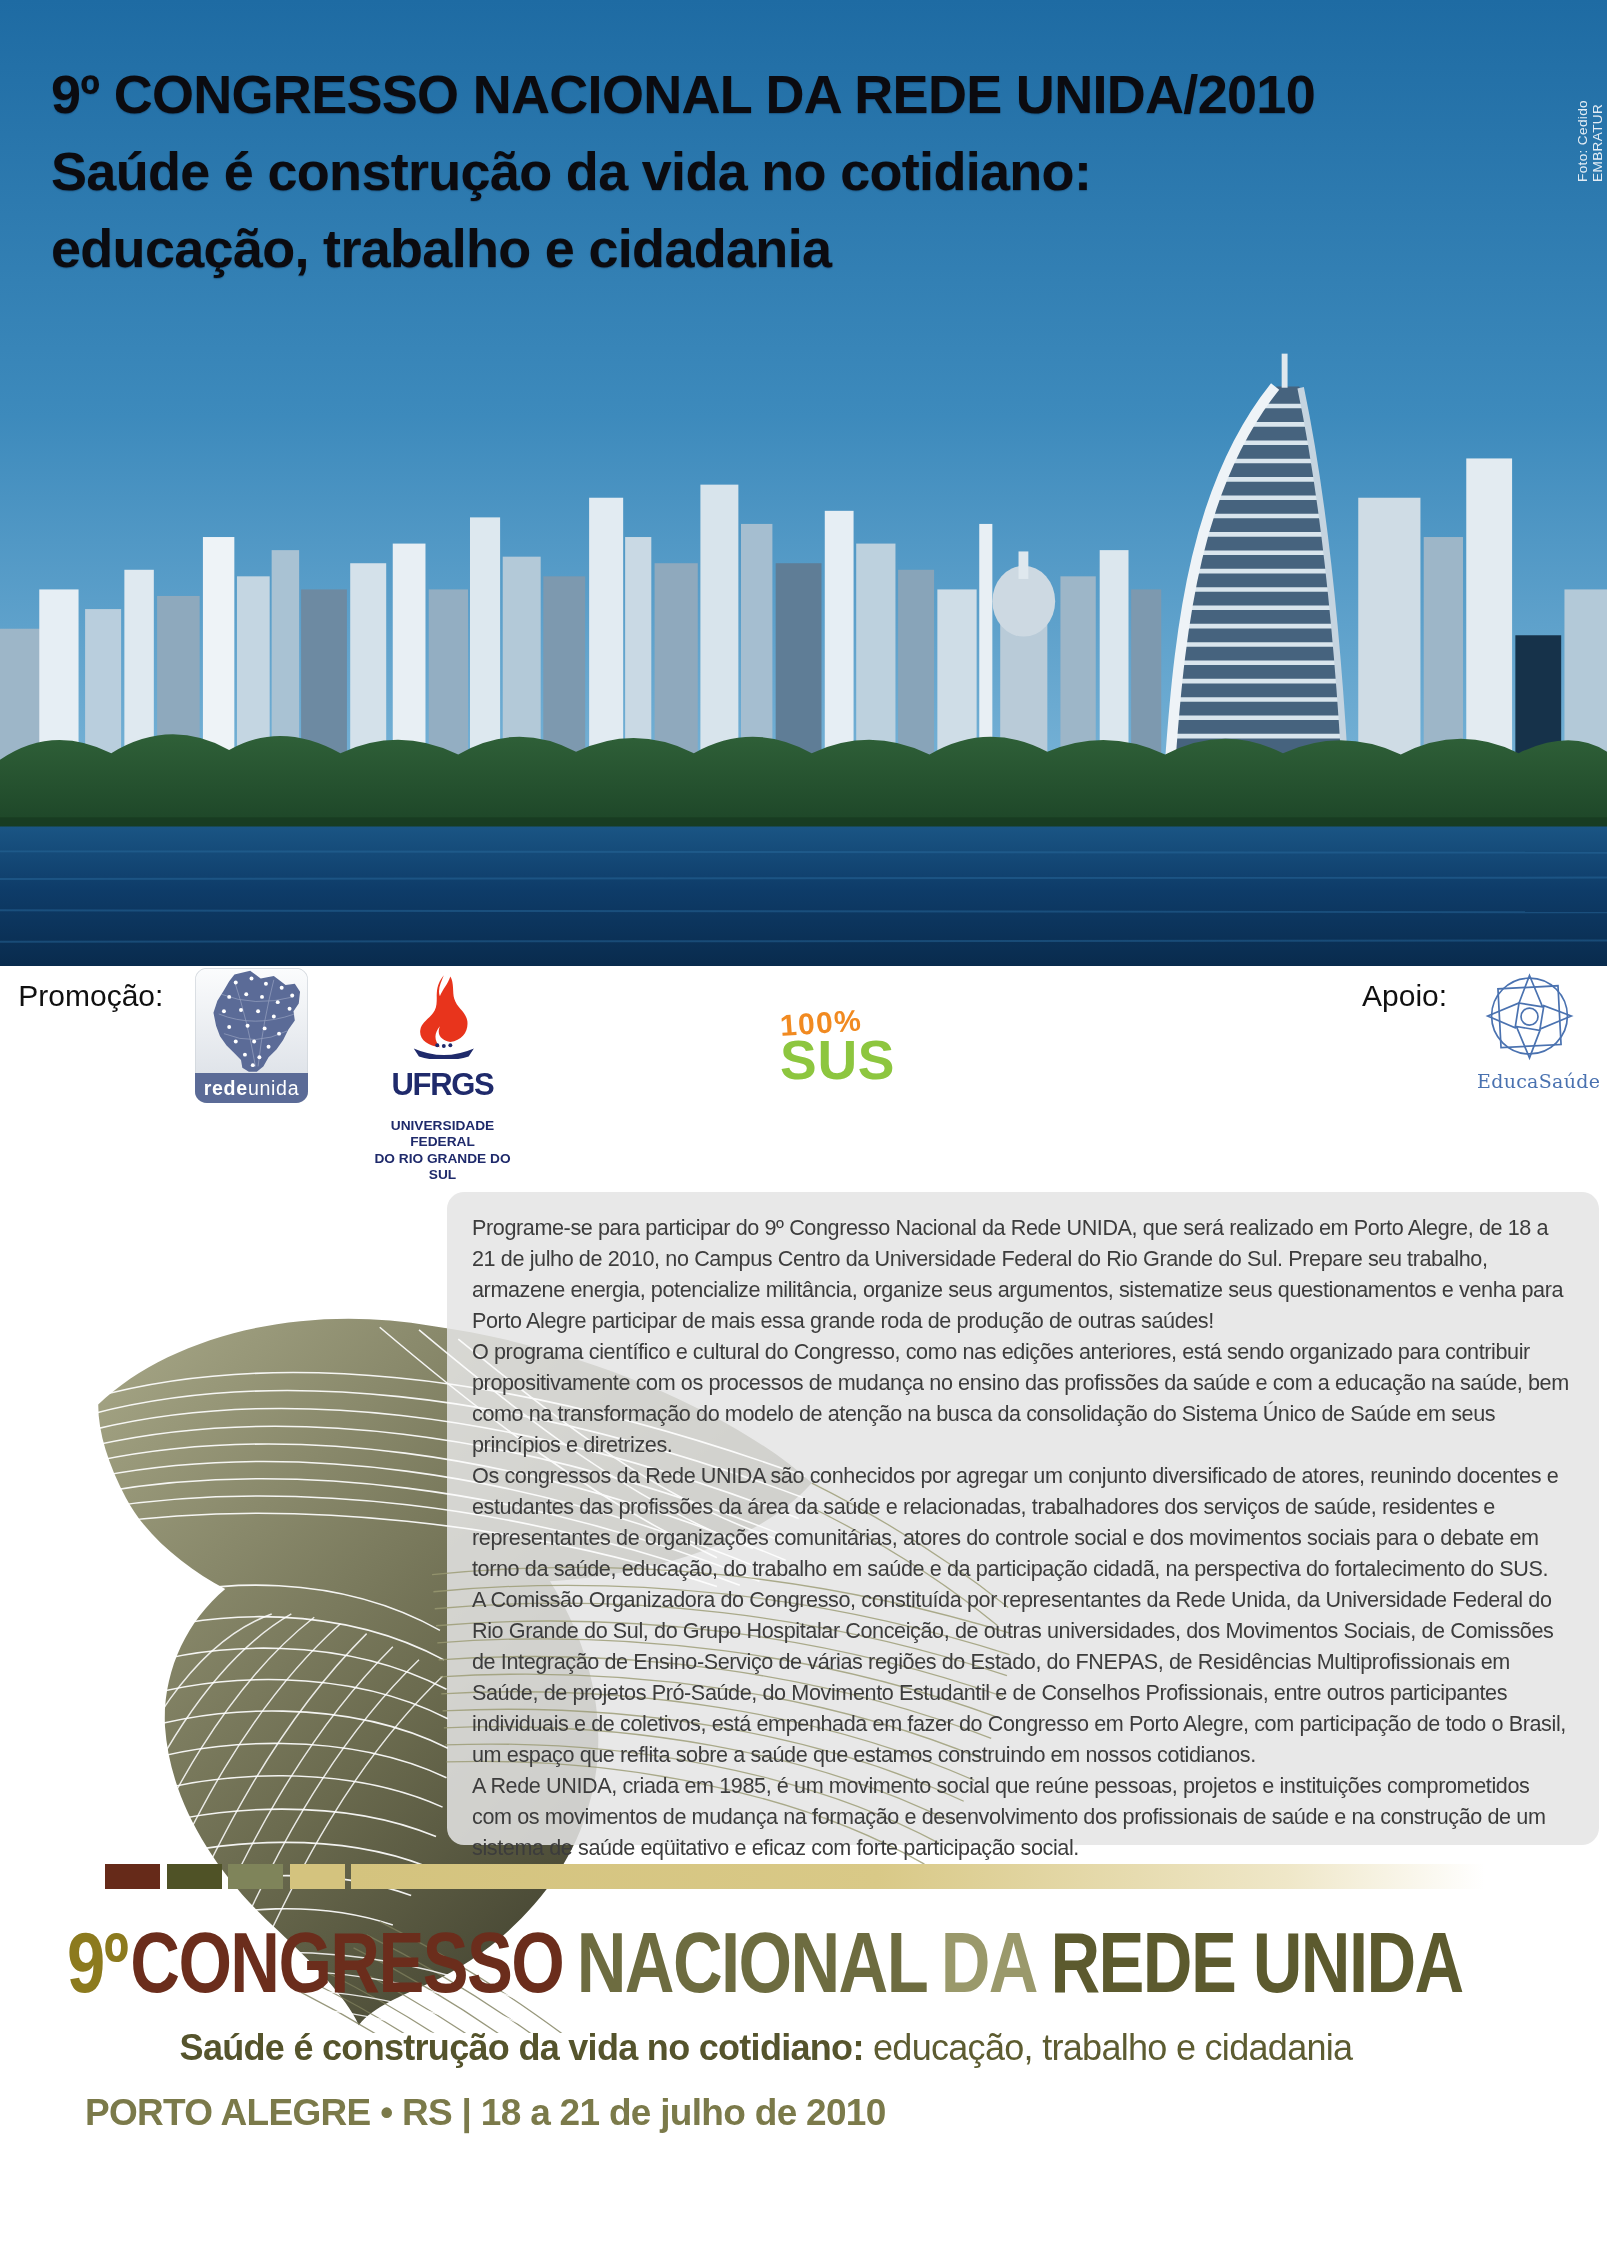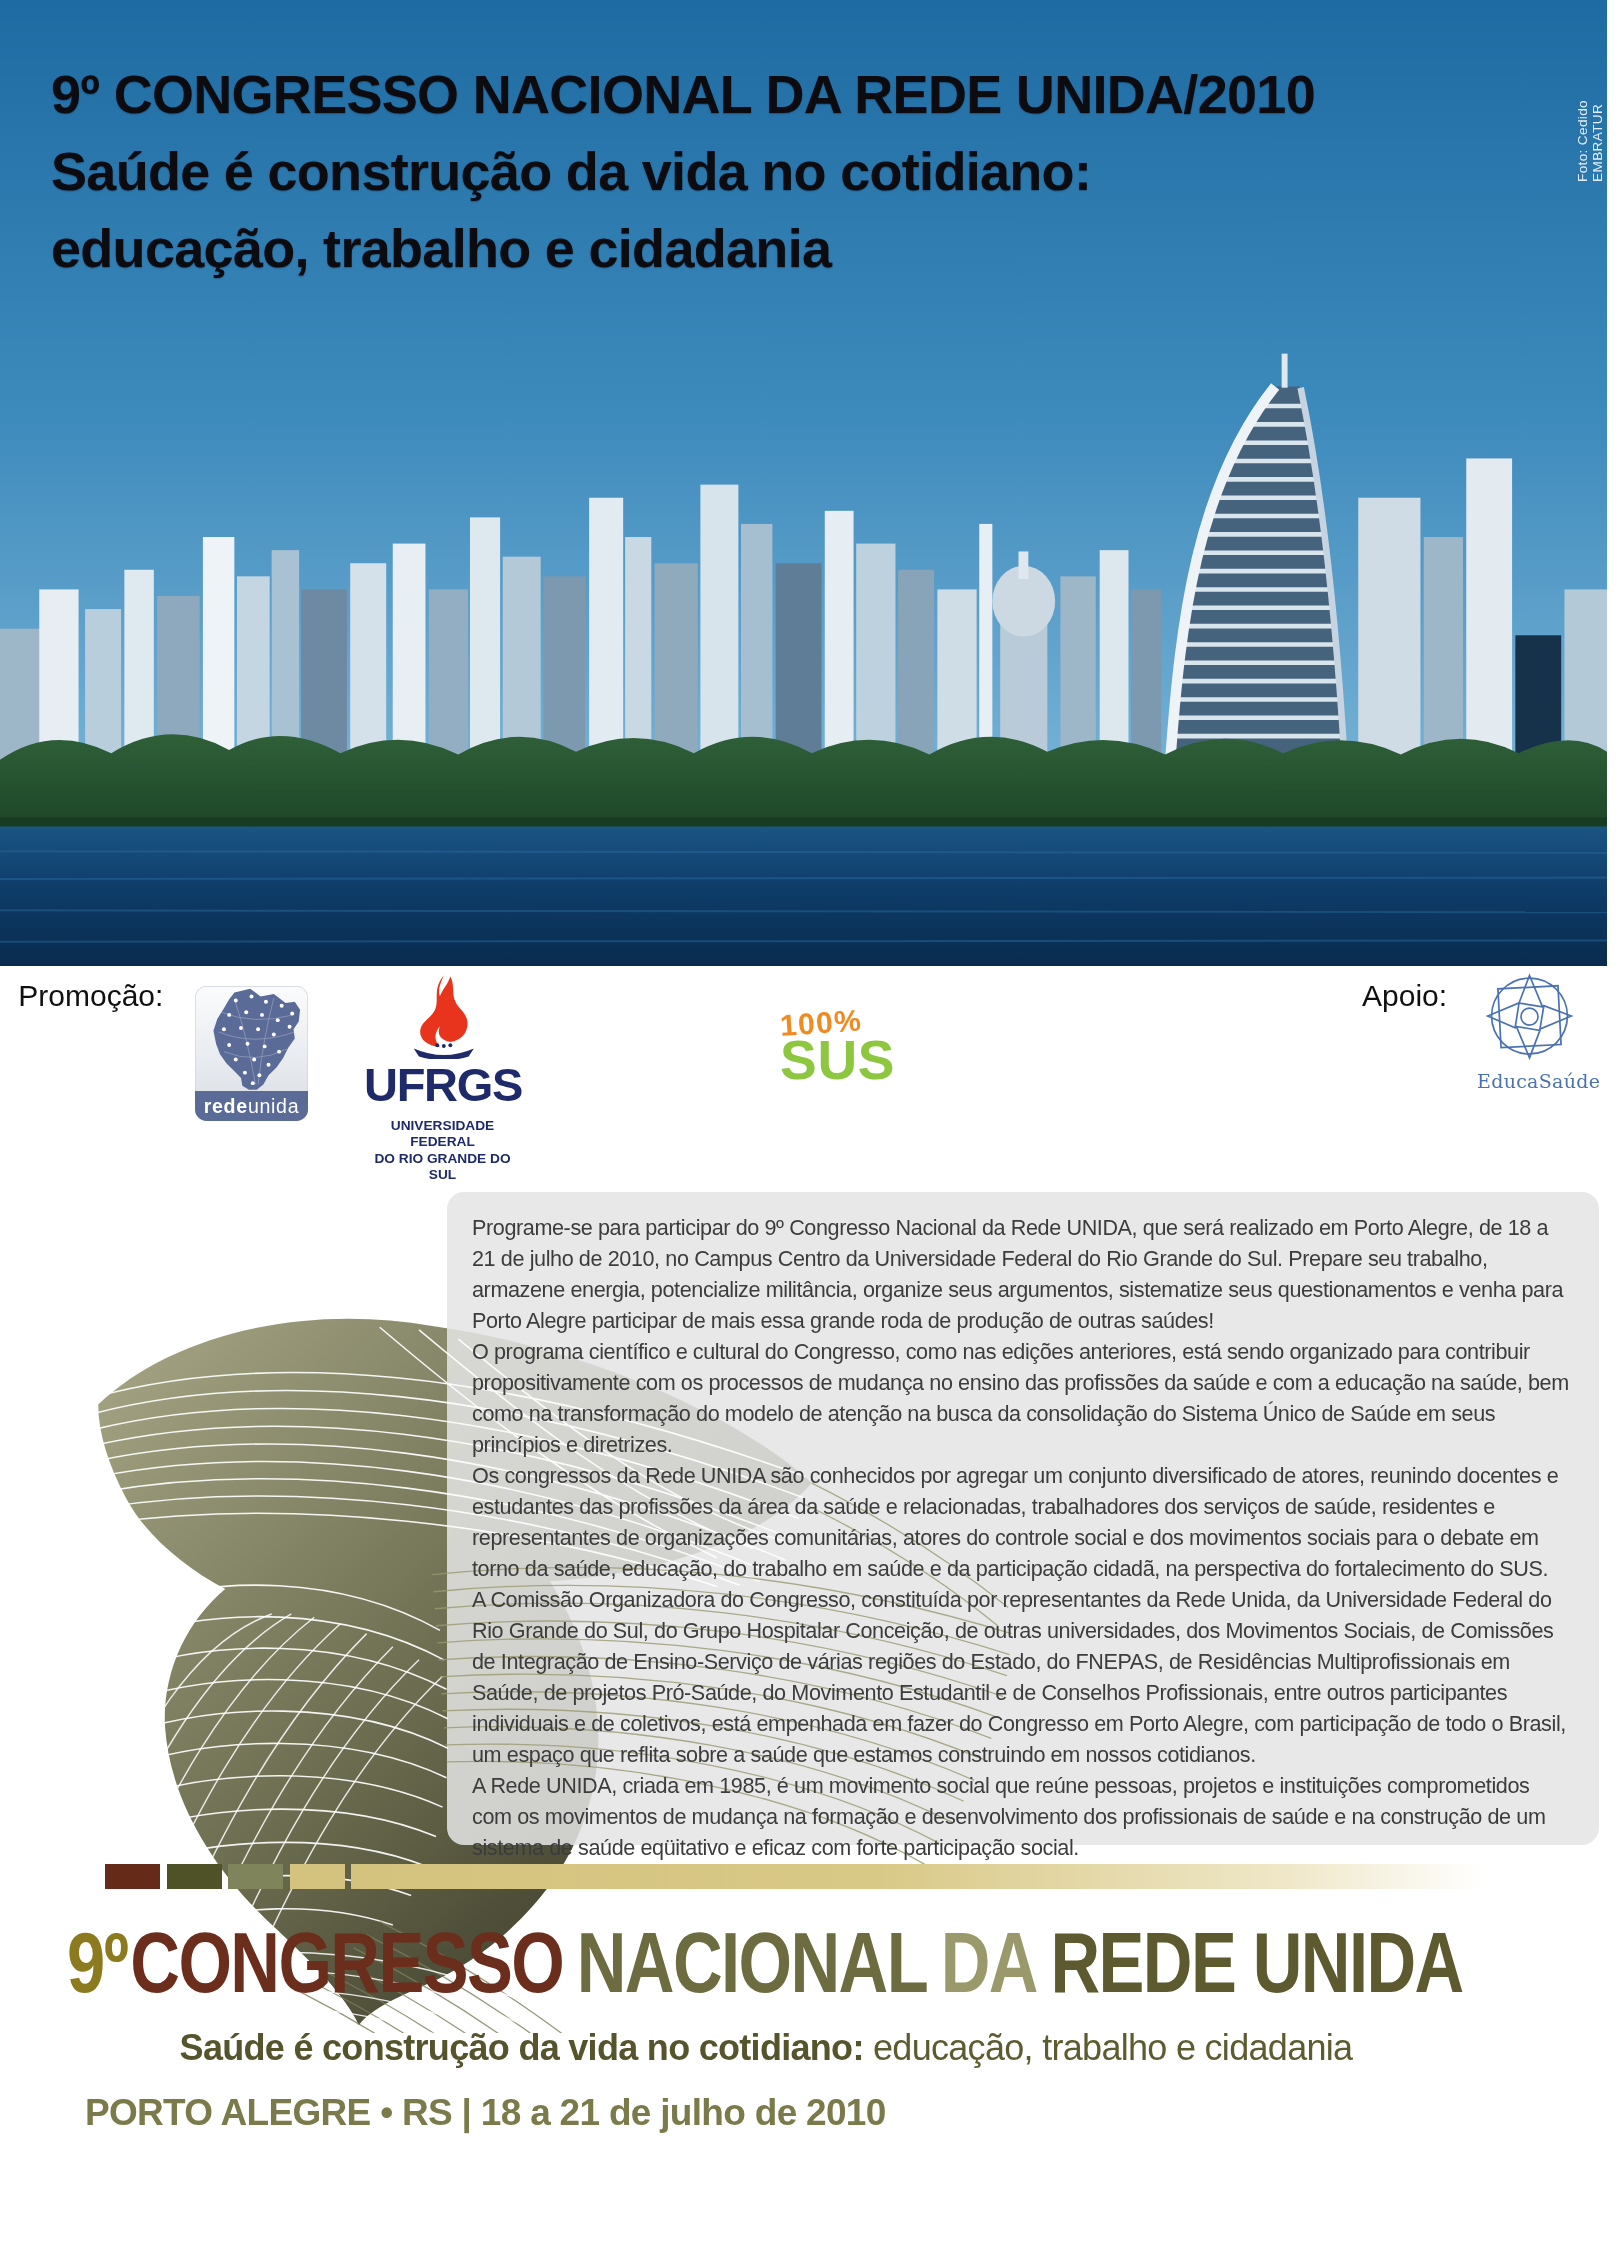--- a/index.html
+++ b/index.html
@@ -19,28 +19,28 @@
     position:absolute;left:1575px;top:18.3px;height:164px;z-index:5;
     writing-mode:vertical-rl;transform:rotate(180deg);
     font-size:13.7px;color:#e4edf5;letter-spacing:0.3px;
   }
   
   .band{position:absolute;left:0;top:966px;width:1607px;height:270px;background:#fff;}
   .label{position:absolute;font-size:30px;color:#101010;}
   .promo-label{left:18.3px;top:13px;}
   .apoio-label{left:1362px;top:13px;}
   .logo{position:absolute;}
-  .redeunida{left:195px;top:20px;width:113px;height:135px;border-radius:11.8px;
+  .redeunida{left:195px;top:2px;width:113px;height:135px;border-radius:11.8px;
     background:linear-gradient(#fbfcfd,#d8dde4);box-shadow:0 0 0 0.7px #cfd4da inset;overflow:hidden;}
   .redeunida svg{position:absolute;left:0;top:0;}
   .redeunida-bar{position:absolute;left:0;bottom:0;width:100%;height:30px;background:#5b6b97;
     color:#fff;font-size:19.6px;text-align:center;line-height:30px;letter-spacing:0.7px;}
   .redeunida-bar b{font-weight:bold;}
   .ufrgs{left:364px;top:7.9px;width:157px;text-align:center;color:#1f2a6b;}
-  .ufrgs-acronym{font-size:47px;font-weight:bold;letter-spacing:-1.3px;line-height:48px;}
+  .ufrgs-acronym{font-size:31px;font-weight:bold;letter-spacing:-1.3px;line-height:48px;}
   .ufrgs-lines{font-size:13.7px;font-weight:bold;line-height:16.4px;margin-top:9.2px;}
   .ghc{left:554px;top:31px;width:220px;height:111px;}
   .sus{left:780px;top:41px;width:118px;line-height:1;}
   .sus-pct{display:block;color:#f18a21;font-weight:bold;font-size:30px;transform:rotate(-4deg);letter-spacing:1.3px;}
   .sus-word{display:block;color:#8dc63f;font-weight:bold;font-size:55px;letter-spacing:0.7px;margin-top:-3.9px;}
   .educasaude{left:1477px;top:3px;width:111px;text-align:left;color:#4a72b0;}
   .educasaude-label{font-size:19px;letter-spacing:0.3px;margin-top:1.3px;font-family:"DejaVu Serif", serif;}
   
   .graybox{position:absolute;left:447px;top:1192px;width:1152px;height:653px;
     background:rgba(228,228,228,.86);border-radius:17px;z-index:2;}

